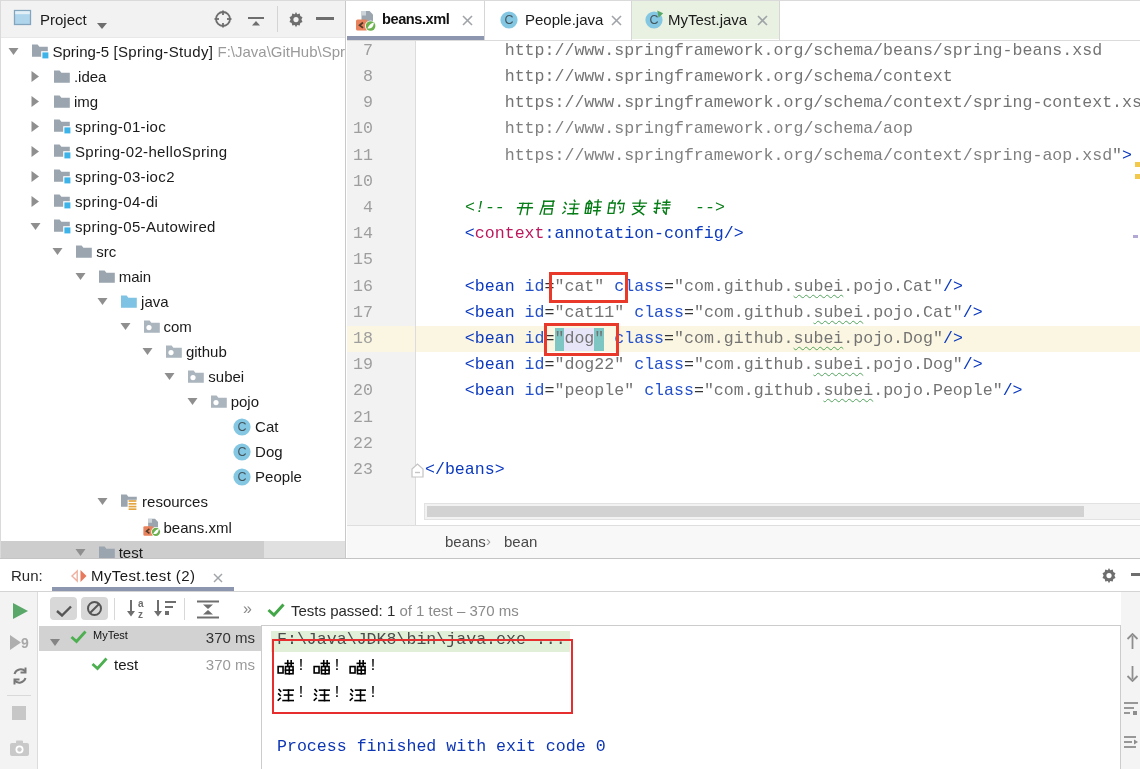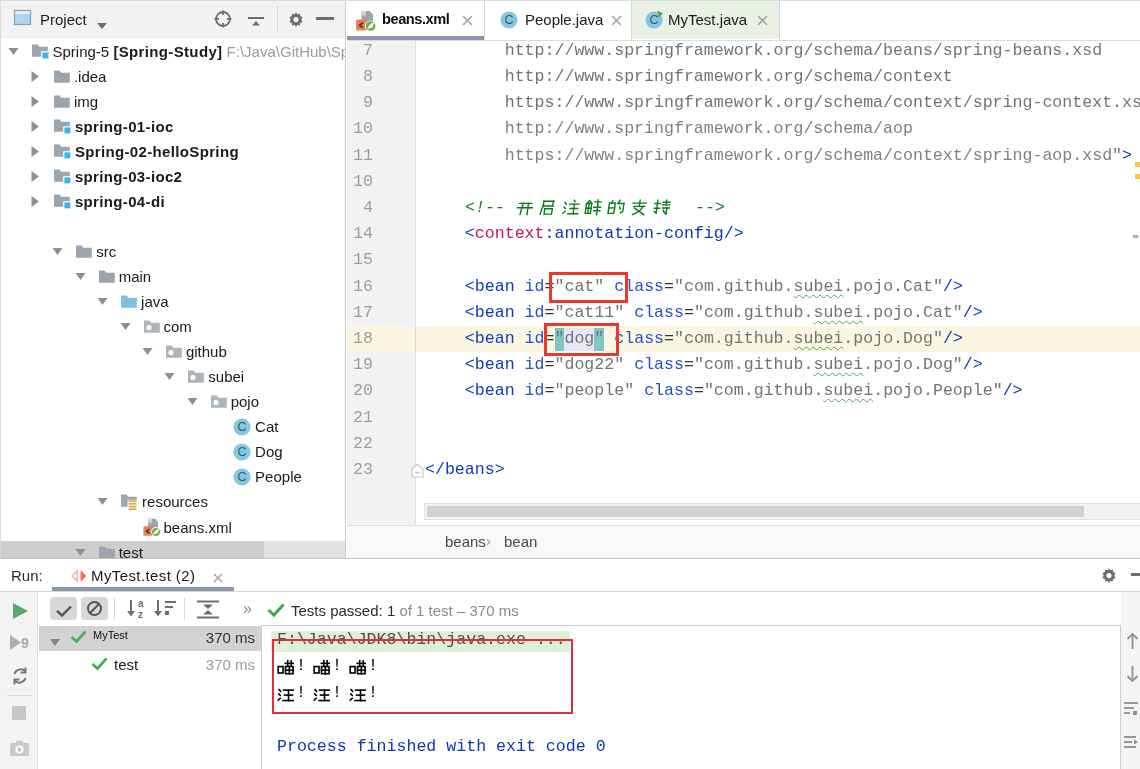--- a/index.html
+++ b/index.html
@@ -3,21 +3,21 @@
 *{margin:0;padding:0;box-sizing:border-box}
 html,body{width:1140px;height:769px;overflow:hidden;background:#fff;font-family:"Liberation Sans",sans-serif}
 .a{position:absolute}
 #root{position:relative;width:1140px;height:769px;background:#fff;overflow:hidden}
 .mono{font-family:"Liberation Mono",monospace;font-size:16.6px;white-space:pre}
 .trow{position:absolute;height:25px;display:flex;align-items:center;font-size:15px;color:#1a1a1a;white-space:nowrap}
 .trow .lbl{margin-left:3px}
 .trow b{letter-spacing:0.35px}
 .trow svg{flex:0 0 auto}
 .gp{color:#9a9a9a}
-b{font-weight:bold}
+b{font-weight:normal}
 .cl{height:26.2px;line-height:26.2px}
 .t{color:#0b39c0}.at{color:#2450cb}.v{color:#737373}.gr{color:#808080}.pu{color:#be185d}.eq{color:#333}
 .wav{text-decoration:underline;text-decoration-style:wavy;text-decoration-color:#52a55c;text-decoration-thickness:1px;text-underline-offset:3px}
 .num{height:26.2px;line-height:26.2px;text-align:right;color:#9e9e9e;font-family:"Liberation Mono",monospace;font-size:16.6px}
 </style></head><body>
 <div id="root">
 <div class="a" style="left:0;top:0;width:346px;height:558px;background:#fff;border-right:1px solid #c9c9c9;overflow:hidden">
 <div class="a" style="left:0;top:0;width:345px;height:38px;background:#f2f2f2;border-bottom:1px solid #e8e8e8"></div>
 <div class="a" style="left:12px;top:7px;width:22px;height:22px"><svg width="22" height="22" viewBox="0 0 22 22">
           <rect x="2.5" y="3.5" width="16" height="14" fill="#aed5ec" stroke="#82a5bd" stroke-width="1.3"></rect>
@@ -118,20 +118,32 @@
         <svg width="11" height="25" viewBox="0 0 11 25">
           <path d="M1.5 7 l7.5 5.5 -7.5 5.5 z" fill="#8f8f8f"></path>
         </svg>
         <span style="width:12px"></span>
         <svg width="19" height="17" viewBox="0 0 19 17">
           <path d="M1 1.5 h5.6 l1.8 2.2 h8.4 v10 h-15.8 z" fill="#9aa5af"></path>
           <rect x="10.2" y="8.2" width="8" height="8" fill="#fff"></rect>
           <rect x="11.4" y="9.4" width="6" height="6" fill="#3db3e8"></rect>
         </svg>
         <span class="lbl"><b>spring-04-di</b></span>
+      </div>
+<div class="trow" style="left:29.9px;top:213.8px">
+        <svg width="11" height="25" viewBox="0 0 11 25">
+          <path d="M0.5 9 h10 l-5 7 z" fill="#8f8f8f"></path>
+        </svg>
+        <span style="width:12px"></span>
+        <svg width="19" height="17" viewBox="0 0 19 17">
+          <path d="M1 1.5 h5.6 l1.8 2.2 h8.4 v10 h-15.8 z" fill="#9aa5af"></path>
+          <rect x="10.2" y="8.2" width="8" height="8" fill="#fff"></rect>
+          <rect x="11.4" y="9.4" width="6" height="6" fill="#3db3e8"></rect>
+        </svg>
+        <span class="lbl"><b>spring-05-Autowired</b></span>
       </div>
 <div class="trow" style="left:52.3px;top:238.9px">
         <svg width="11" height="25" viewBox="0 0 11 25">
           <path d="M0.5 9 h10 l-5 7 z" fill="#8f8f8f"></path>
         </svg>
         <span style="width:12px"></span>
         <svg width="18" height="15" viewBox="0 0 18 15">
           <path d="M1 1.5 h5.6 l1.8 2.2 h8.4 v10 h-15.8 z" fill="#9aa5af"></path>
         </svg>
         <span class="lbl">src</span>

